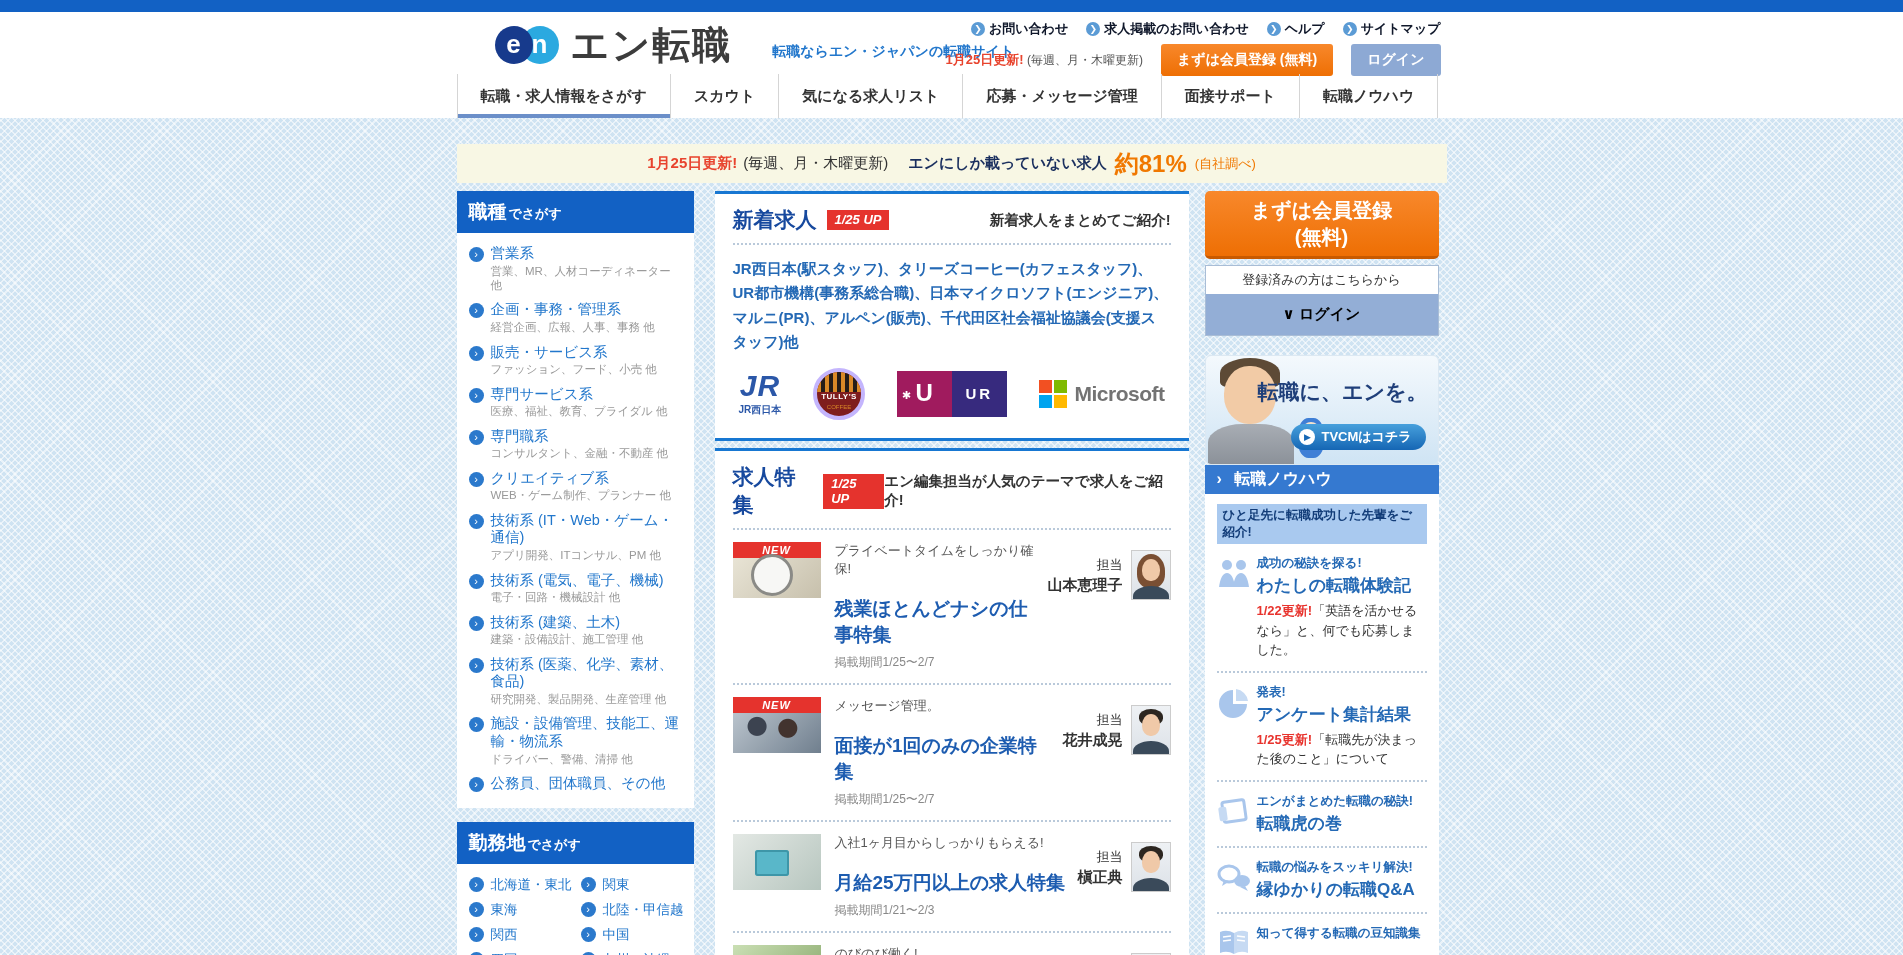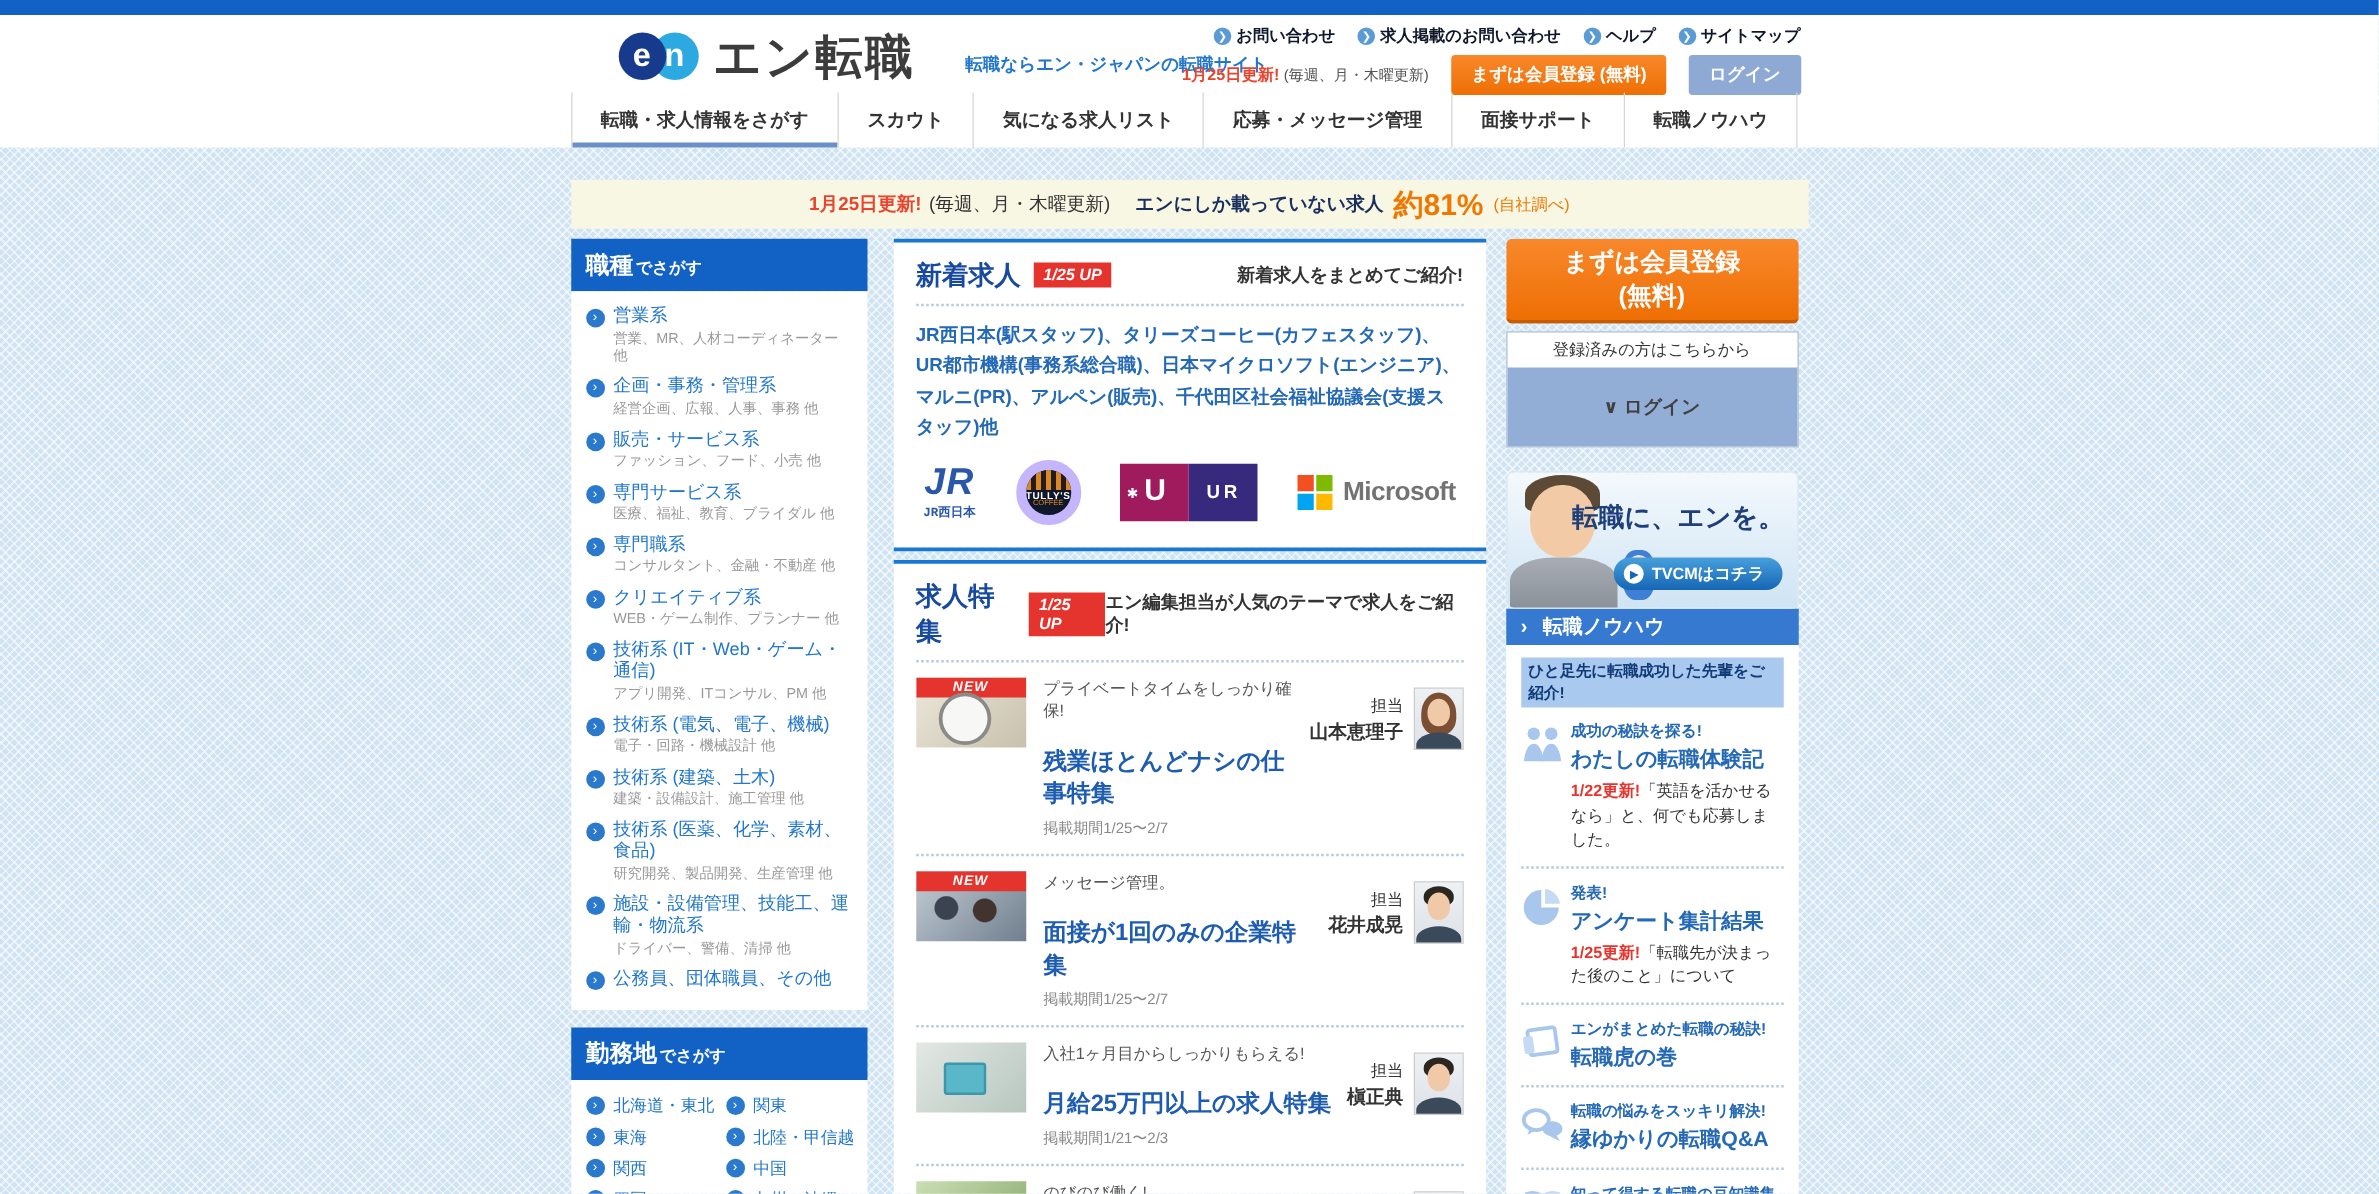--- a/index.html
+++ b/index.html
@@ -75,23 +75,23 @@
   .sec-head { display:flex; align-items:center; }
   .sec-title { font-size:21px; font-weight:900; color:#17499e; }
   .badge-up { background:#e5332d; color:#fff; font-weight:bold; font-style:italic; font-size:13px;
     padding:2px 8px 3px; margin-left:10px; }
   .sec-sub { margin-left:auto; font-size:14.5px; font-weight:bold; color:#333; }
   .dotted { border-bottom:2px dotted #b9c9da; margin:9px 0 0; }
   .newjobs-desc { font-size:15px; font-weight:bold; color:#2469b5; line-height:1.62; margin-top:12px; cursor:pointer; }
   .logo-row { display:flex; align-items:center; justify-content:space-between; padding:14px 6px 4px; }
   .jr-logo { text-align:center; color:#2b57a8; cursor:pointer; }
   .jr-logo .jr { font-size:30px; font-weight:900; font-style:italic; letter-spacing:1px; line-height:1; }
-  .jr-logo .jrt { font-size:10px; font-weight:bold; margin-top:2px;font-family:Liberation Mono, monospace; }
-  .tullys { width:52px; height:52px; border-radius:50%; background:#0f172a; position:relative; overflow:hidden;
-    border:8px solid #c4b5fd; cursor:pointer; }
+  .jr-logo .jrt { font-size:10px; font-weight:bold; margin-top:2px; }
+  .tullys { width:52px; height:52px; border-radius:50%; background:#7f1d1d; position:relative; overflow:hidden;
+    border:4px solid #c4b5fd; cursor:pointer; }
   .tullys .stripes { position:absolute; inset:0 0 55% 0;
     background:repeating-linear-gradient(90deg,#d98827 0 4px,#241c18 4px 8px); }
   .tullys .band { position:absolute; top:44%; left:0; right:0; text-align:center; color:#fff;
     font-size:8px; font-weight:bold; letter-spacing:.5px; }
   .tullys .sub { position:absolute; bottom:6px; left:0; right:0; text-align:center; color:#d98827; font-size:6px; }
   .ur-logo { display:flex; width:110px; height:46px; cursor:pointer; }
   .ur-logo .l { width:50%; background:#a01b5e; color:#fff; font-size:24px; font-weight:900; text-align:center;
     line-height:44px; position:relative; }
   .ur-logo .l::before { content:"✱"; position:absolute; font-size:11px; top:2px; left:5px; }
   .ur-logo .r { width:50%; background:#372a7e; color:#ffffff; font-size:15px; font-weight:bold; text-align:center;
@@ -138,22 +138,22 @@
   .staff-photo::after { content:""; position:absolute; left:50%; bottom:-7px; transform:translateX(-50%);
     width:36px; height:20px; border-radius:50% 50% 0 0; background:#3a4a5a; z-index:2; }
   .hair-f { background:#7a4f33; height:34px !important; width:28px !important; }
   .hair-m { background:#2c2620; }
 
   .btn-register-big { display:block; width:100%; height:68px; background:linear-gradient(#f8882b,#ee6f04);
     border:none; border-bottom:3px solid #c85a00; border-radius:5px; color:#fff; font-weight:900; font-size:20px;
     line-height:1.35; cursor:pointer; font-family:inherit; }
   .login-box { background:#fff; border:1px solid #a9bdd6; margin-top:6px; }
   .login-note { font-size:13px; color:#333; text-align:center; padding:5px 0; }
-  .btn-login-big { display:block; width:100%; background:#93aed6; border:none; color:#404040; font-weight:bold;
-    font-size:15px; padding:22px 0; cursor:pointer; font-family:inherit; }
+  .btn-login-big { display:block; width:100%; background:#93aed6; border:none; color:#000000; font-weight:bold;
+    font-size:15px; padding:11px 0; cursor:pointer; font-family:inherit; }
   .cm-banner { margin-top:19px; height:110px; background:linear-gradient(#f4f9fd,#cfe4f4); border:1px solid #dce8f2;
     border-radius:6px; position:relative; overflow:hidden; cursor:pointer; }
   .cm-man-suit { position:absolute; left:2px; bottom:-6px; width:86px; height:46px; border-radius:40% 40% 0 0;
     background:linear-gradient(#a8adb4,#878d95); }
   .cm-man-face { position:absolute; left:18px; top:10px; width:52px; height:58px; border-radius:48%;
     background:#f2cba6; }
   .cm-man-hair { position:absolute; left:14px; top:2px; width:60px; height:30px; border-radius:50% 50% 20% 20%;
     background:#5d4a36; }
   .cm-mascot { position:absolute; left:92px; bottom:6px; width:26px; height:40px; border-radius:40%;
     background:#3f7fd6; }

